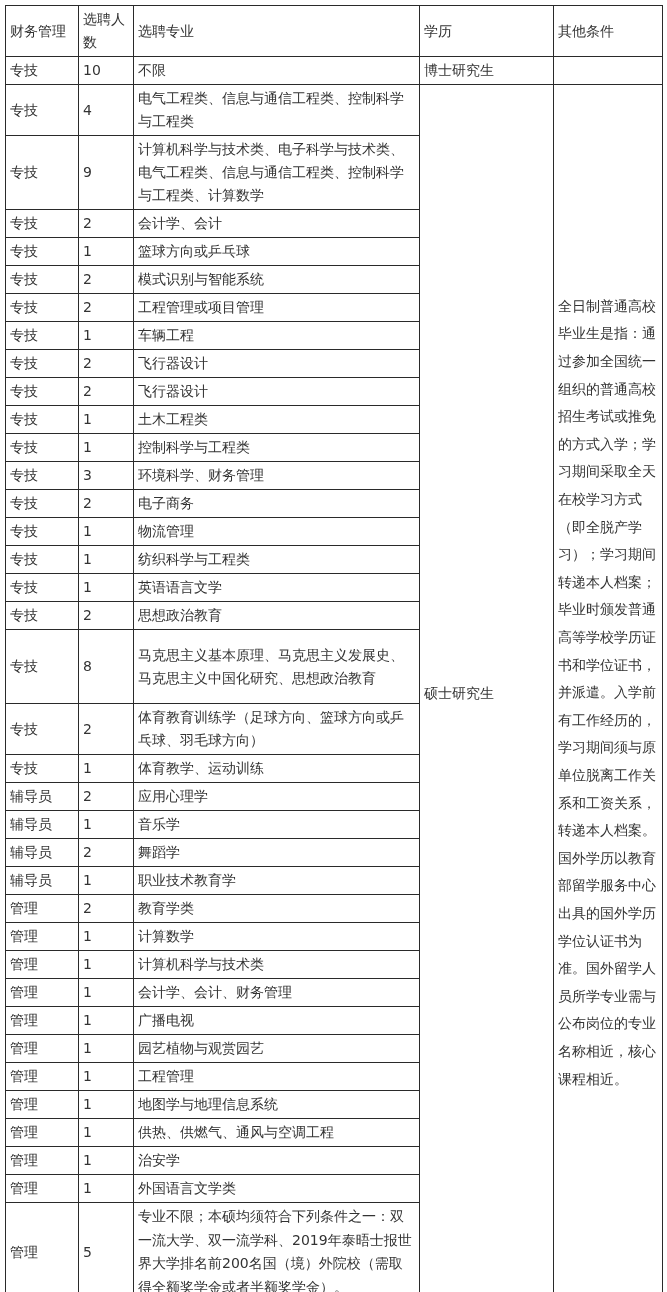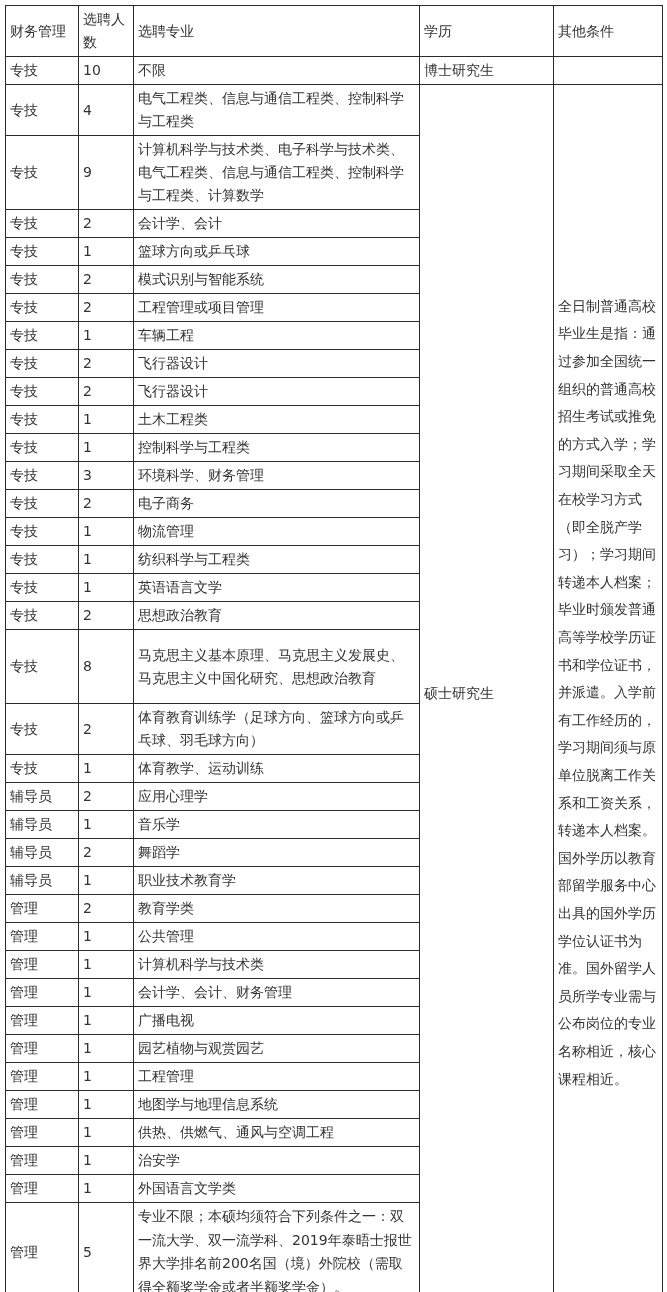--- a/index.html
+++ b/index.html
@@ -183,21 +183,21 @@
       <td>职业技术教育学</td>
     </tr>
     <tr class="h1">
       <td>管理</td>
       <td>2</td>
       <td>教育学类</td>
     </tr>
     <tr class="h1">
       <td>管理</td>
       <td>1</td>
-      <td>公共管理</td>
+      <td>计算数学</td>
     </tr>
     <tr class="h1">
       <td>管理</td>
       <td>1</td>
       <td>计算机科学与技术类</td>
     </tr>
     <tr class="h1">
       <td>管理</td>
       <td>1</td>
       <td>会计学、会计、财务管理</td>

